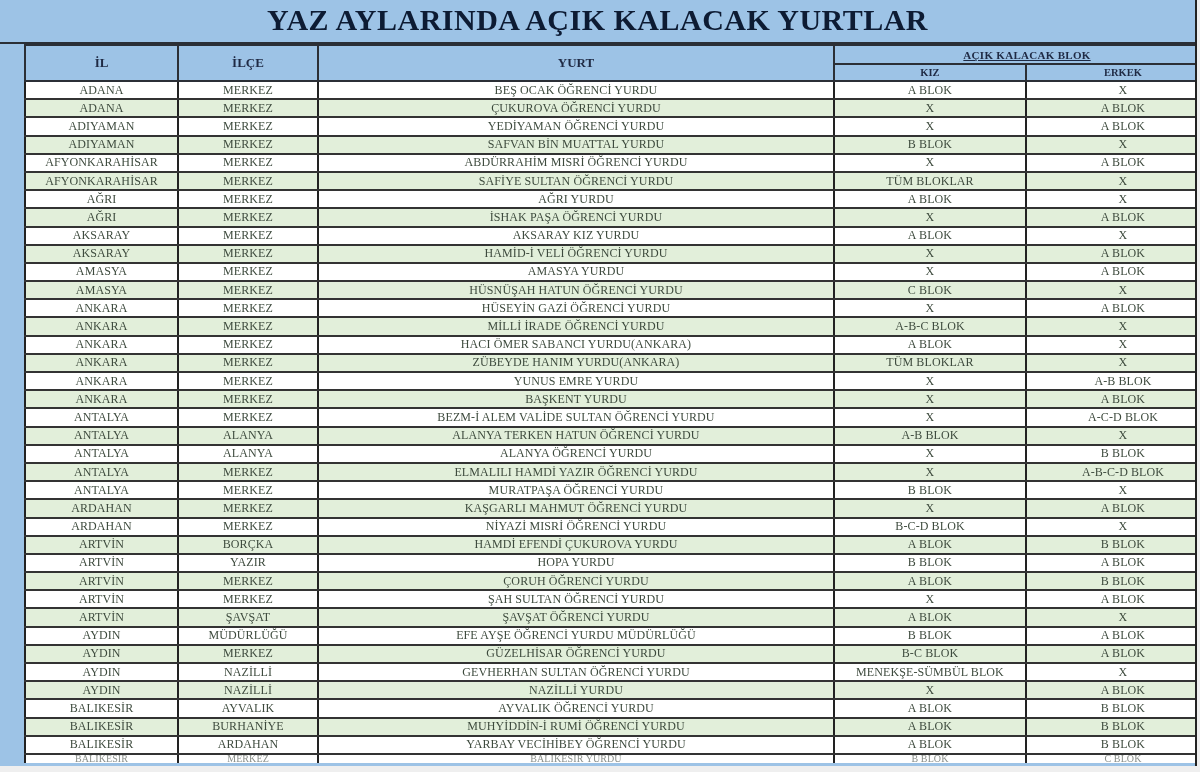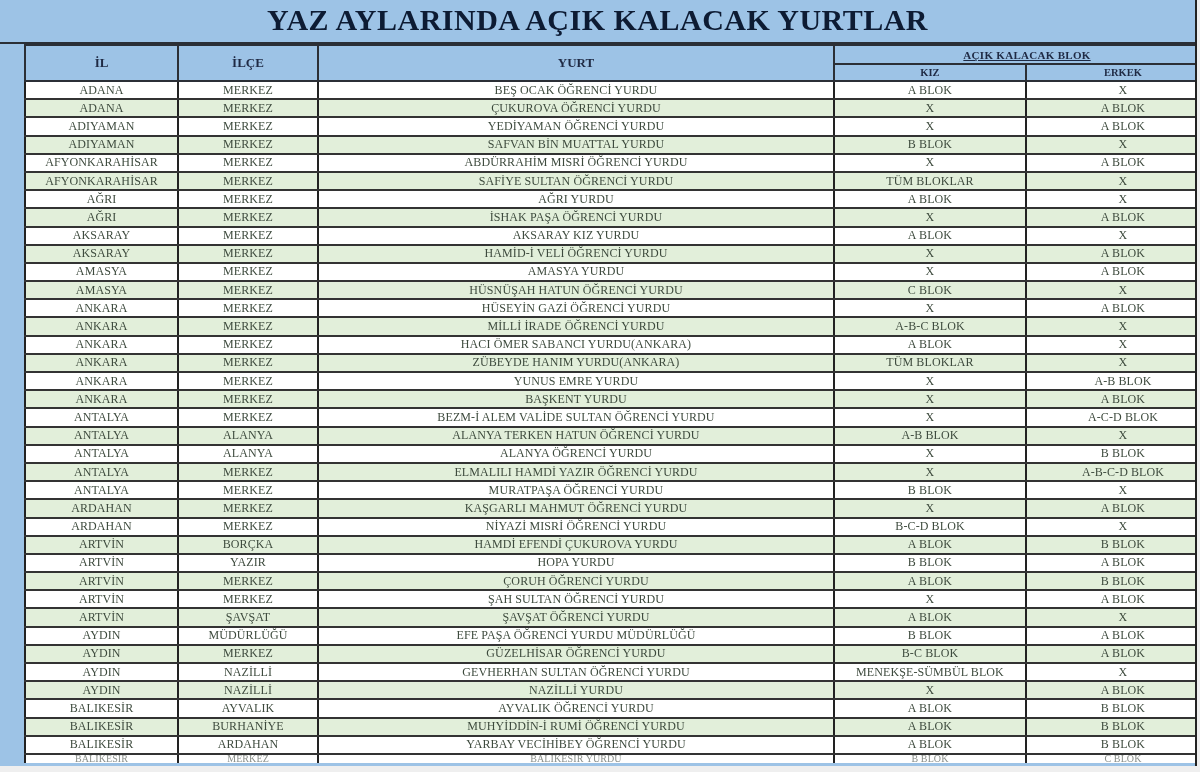--- a/index.html
+++ b/index.html
@@ -288,21 +288,21 @@
         <tr class="even">
           <td>ARTVİN</td>
           <td>ŞAVŞAT</td>
           <td>ŞAVŞAT ÖĞRENCİ YURDU</td>
           <td>A BLOK</td>
           <td>X</td>
         </tr>
         <tr class="odd">
           <td>AYDIN</td>
           <td>MÜDÜRLÜĞÜ</td>
-          <td>EFE PAŞA ÖĞRENCİ YURDU MÜDÜRLÜĞÜ</td>
+          <td>EFE AYŞE ÖĞRENCİ YURDU MÜDÜRLÜĞÜ</td>
           <td>B BLOK</td>
           <td>A BLOK</td>
         </tr>
         <tr class="even">
           <td>AYDIN</td>
           <td>MERKEZ</td>
           <td>GÜZELHİSAR ÖĞRENCİ YURDU</td>
           <td>B-C BLOK</td>
           <td>A BLOK</td>
         </tr>

